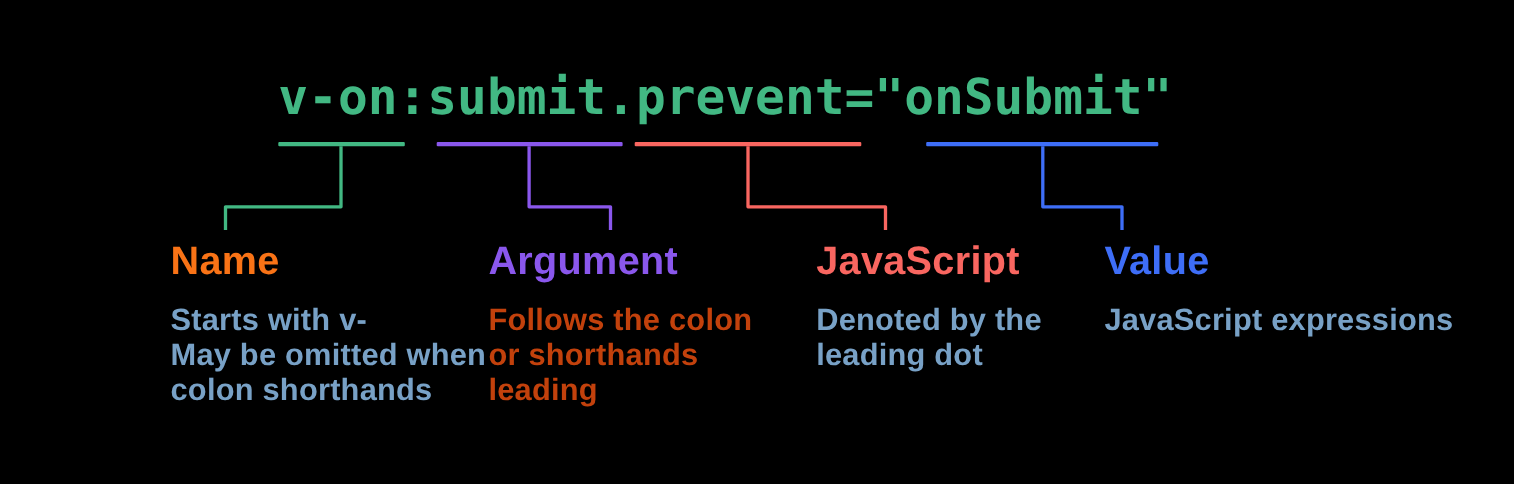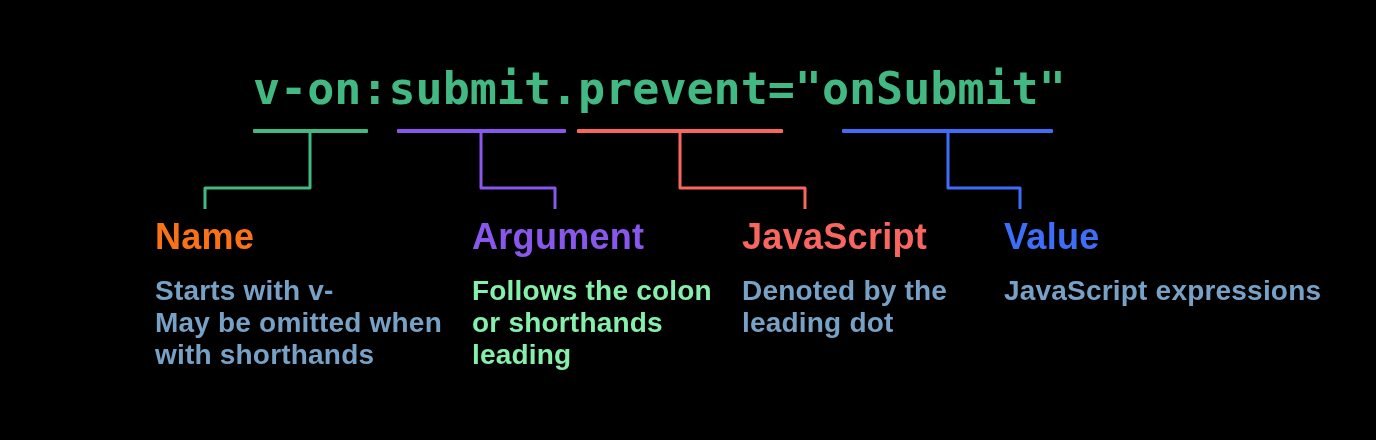--- a/index.html
+++ b/index.html
@@ -48,21 +48,21 @@
     fill: none;
     stroke-width: 3;
     stroke-linejoin: round;
     stroke-linecap: butt;
   }
   .col {
     position: absolute;
     top: 217px;
   }
   .col.c0 { left: 155px; }
-  .col.c1 { left: 472px; }
+  .col.c1 { left: 444px; }
   .col.c2 { left: 742px; }
   .col.c3 { left: 1004px; }
   .part-label {
     font-size: 36px;
     font-weight: bold;
     line-height: 40px;
     letter-spacing: 0.3px;
     white-space: nowrap;
   }
   .part-desc {
@@ -91,27 +91,27 @@
     <polyline points="481,133 481,188 555,188 555,209" stroke="#8a57ec"></polyline>
     <polyline points="680,133 680,188 805,188 805,209" stroke="#f96660"></polyline>
     <polyline points="948,133 948,188 1020,188 1020,209" stroke="#3e6ef7"></polyline>
   </svg>
 
   <div class="col c0">
     <div class="part-label" style="color: #f97316;">Name</div>
     <div class="part-desc" style="color: rgb(120, 161, 198);">
       <div>Starts with v-</div>
       <div>May be omitted when</div>
-      <div>with shorthands</div>
+      <div>colon shorthands</div>
     </div>
   </div>
 
   <div class="col c1">
     <div class="part-label" style="color: rgb(138, 87, 236);">Argument</div>
-    <div class="part-desc" style="color: #86efac;">
+    <div class="part-desc" style="color: #c2410c;">
       <div>Follows the colon</div>
       <div>or shorthands</div>
       <div>leading</div>
     </div>
   </div>
 
   <div class="col c2">
     <div class="part-label" style="color: rgb(249, 102, 96);">JavaScript</div>
     <div class="part-desc" style="color: rgb(120, 161, 198);">
       <div>Denoted by the</div>

